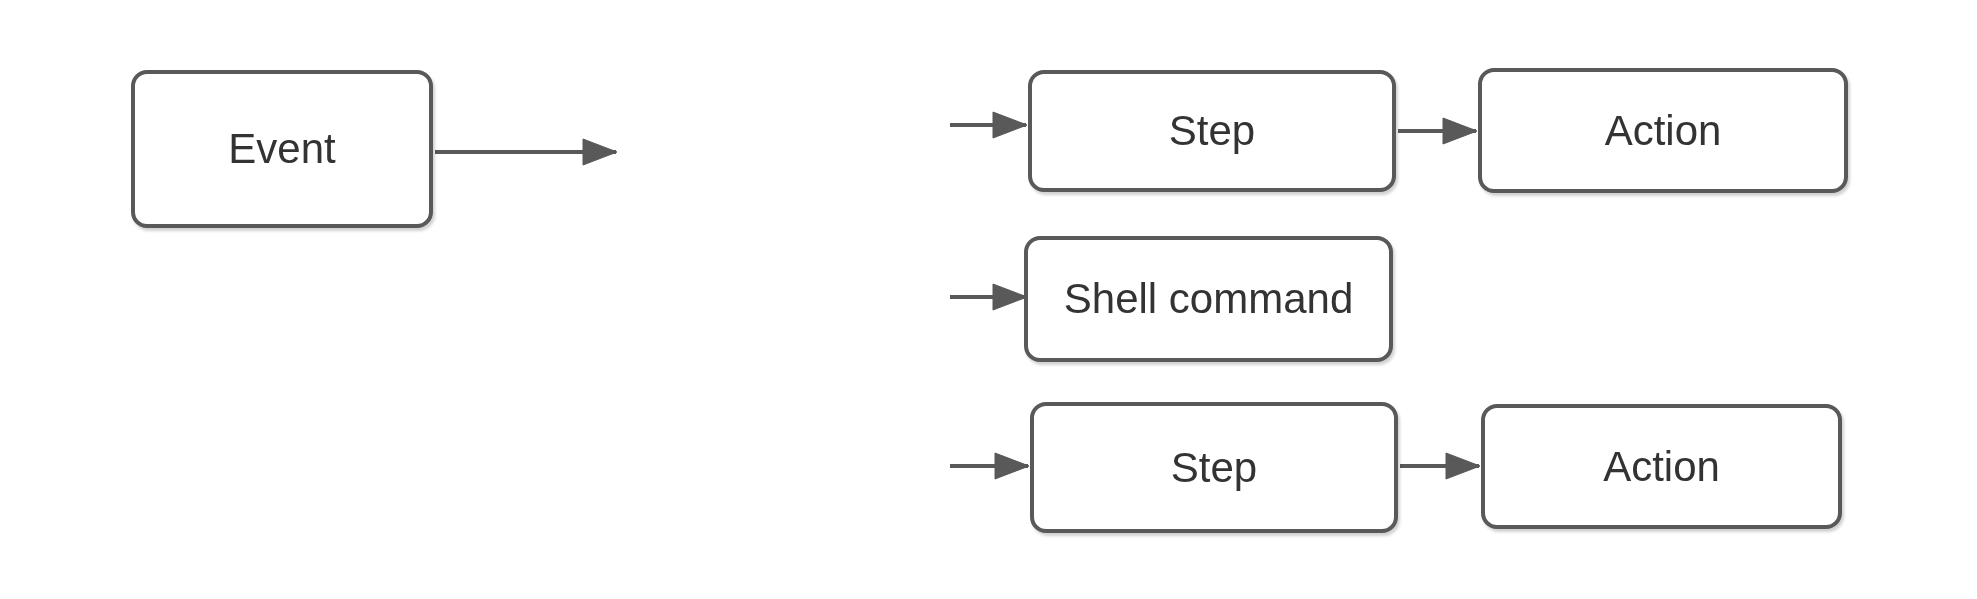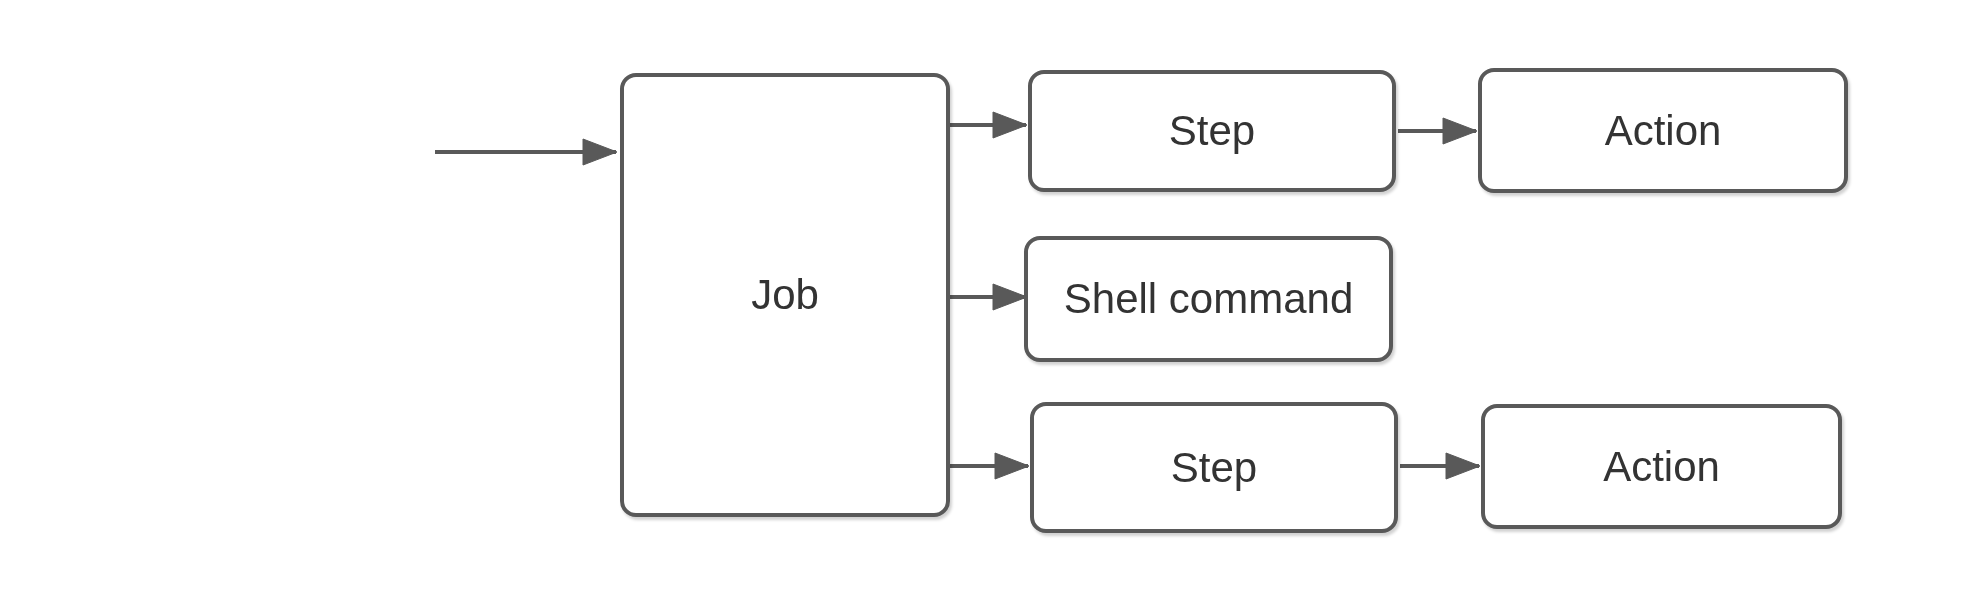--- a/index.html
+++ b/index.html
@@ -53,24 +53,24 @@
       </marker>
     </defs>
     <line class="edge" x1="435" y1="152" x2="616" y2="152" marker-end="url(#arrowhead)"></line>
     <line class="edge" x1="950" y1="125" x2="1026" y2="125" marker-end="url(#arrowhead)"></line>
     <line class="edge" x1="950" y1="297" x2="1026" y2="297" marker-end="url(#arrowhead)"></line>
     <line class="edge" x1="950" y1="466" x2="1028" y2="466" marker-end="url(#arrowhead)"></line>
     <line class="edge" x1="1398" y1="131" x2="1476" y2="131" marker-end="url(#arrowhead)"></line>
     <line class="edge" x1="1400" y1="466" x2="1479" y2="466" marker-end="url(#arrowhead)"></line>
   </svg>
 
+  <div class="node n-event">
+    <span>Event</span>
+  </div>
 
-  <div class="node n-job">
-    <span>Job</span>
-  </div>
 
   <div class="node n-step-1">
     <span>Step</span>
   </div>
 
   <div class="node n-action-1">
     <span>Action</span>
   </div>
 
   <div class="node n-shell-command">

